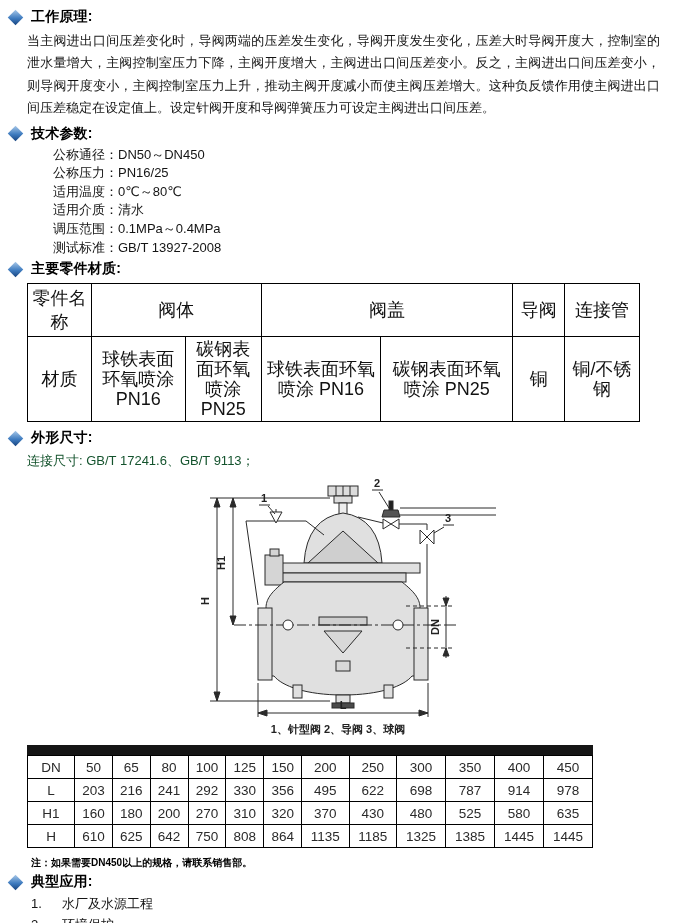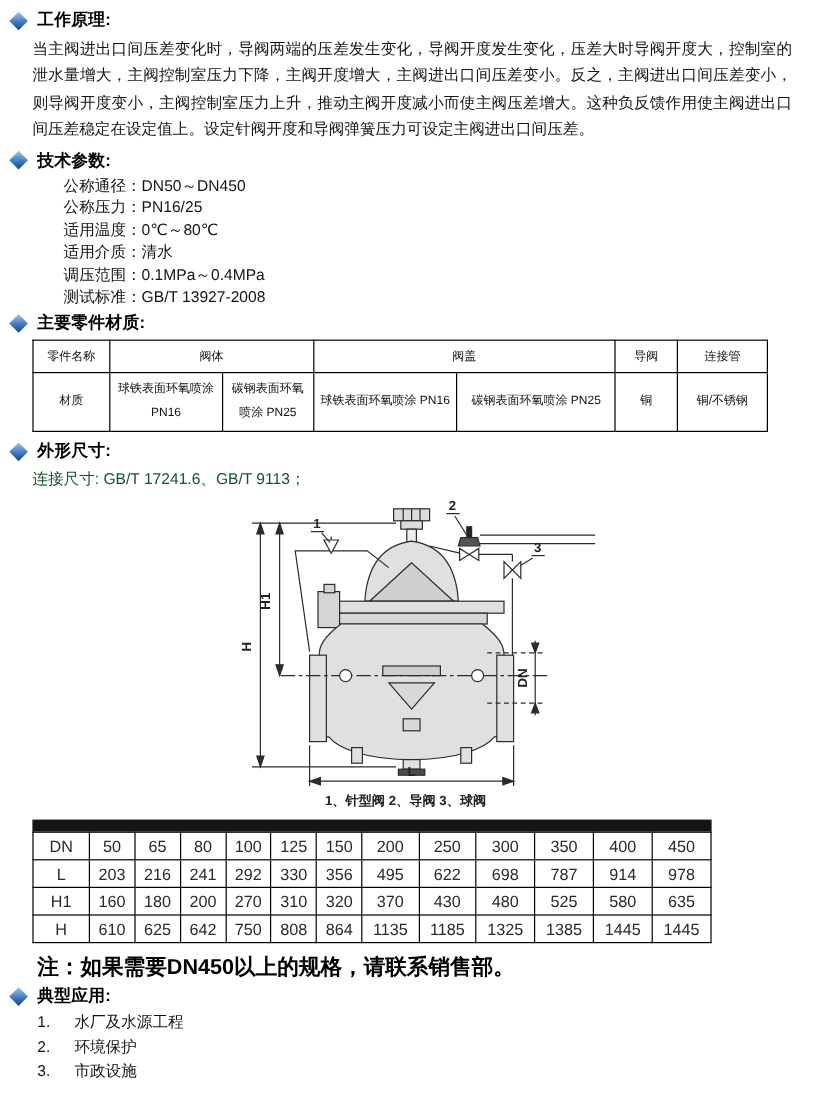--- a/index.html
+++ b/index.html
@@ -18,34 +18,34 @@
   .sec-title{font-size:14px;font-weight:bold;color:#000;letter-spacing:.2px;}
   .principle-text{
     margin:3px 0 4px 21px;width:633px;line-height:22.4px;
     text-align:justify;color:#141414;
   }
   .param-row{margin-left:21px;line-height:18.6px;display:flex;}
   .param-label{color:#141414;margin-left:26px;}
   .param-value{color:#141414;}
   
   table{border-collapse:collapse;}
-  .mat-table{width:613px;margin:4px 12px 6px 21px;text-align:center;font-size:10px;color:#111;}
+  .mat-table{width:613px;margin:4px 12px 6px 21px;text-align:center;font-size:18px;color:#111;}
   .mat-table td{border:1px solid #000;padding:2px 3px;}
   .mat-table tr.hd td{height:22px;}
   .mat-table tr.bd td{height:44px;line-height:20px;}
   .conn-note{margin:4px 0 2px 21px;line-height:17px;color:#14532d;}
   
   .diagram-wrap{width:684px;height:272px;margin:0;}
   svg text{font-family:"Liberation Sans","DejaVu Sans",sans-serif;}
   
   .blackbar{width:566px;height:10px;background:#151515;margin:2px 0 0 21px;}
   .dim-table{width:566px;margin-left:21px;text-align:center;font-size:13.5px;color:#2a2a2a;}
   .dim-table td{border:1px solid #000;height:22px;padding:0 1px;}
   .dim-table td.rowlab{width:44px;}
-  .note-line{margin:8px 0 2px 25px;font-weight:bold;font-size:18px;color:#000;}
+  .note-line{margin:8px 0 2px 25px;font-weight:bold;font-size:10px;color:#000;}
   .app-row{display:flex;margin-left:25px;line-height:20.6px;color:#141414;}
   .app-num{width:31px;flex:none;}
 </style>
 </head>
 <body>
 
 <div class="page">
 
   <div class="sec-head">
     <span class="diamond"></span>

